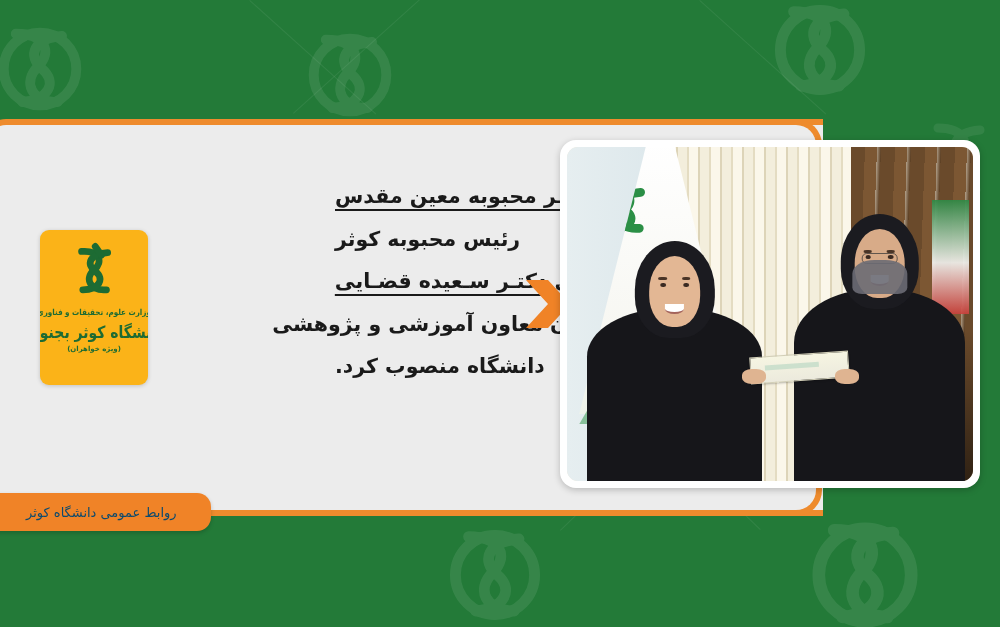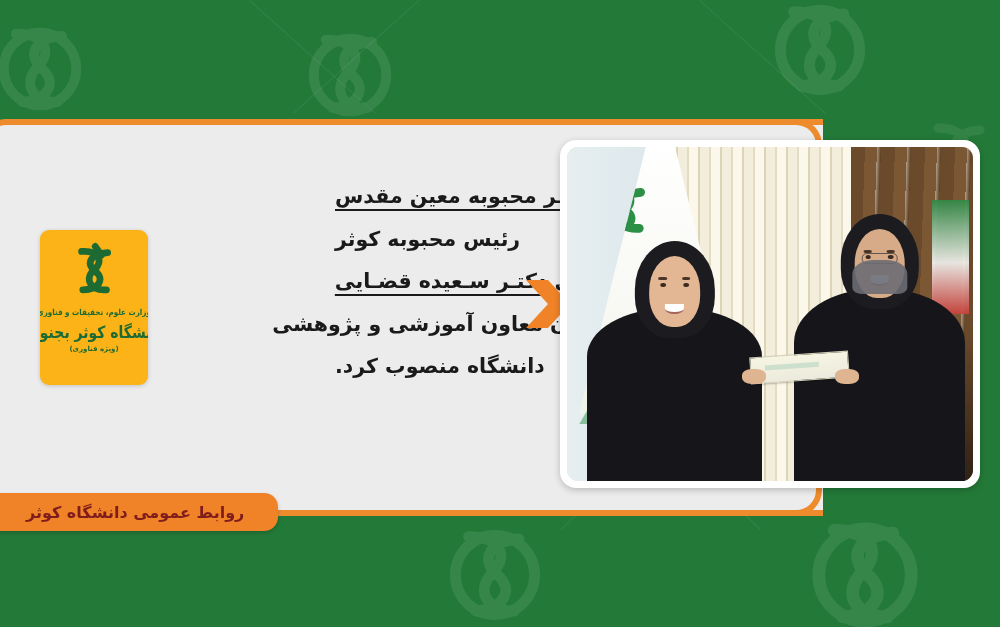--- a/index.html
+++ b/index.html
@@ -335,23 +335,23 @@
     height: 38px;
     padding: 0 34px 0 46px;
     background: #f08327;
     border-radius: 0 14px 14px 0;
     display: flex;
     align-items: center;
     justify-content: center;
     box-shadow: 0 2px 4px rgba(0,0,0,0.18);
   }
   .ribbon-text {
-    color: #7f1d1d;
-    font-size: 16px;
-    font-weight: bold;
+    color: #0c4a6e;
+    font-size: 13px;
+    font-weight: normal;
     white-space: nowrap;
     letter-spacing: 0.5px;
     direction: rtl;
   }
 </style>
 </head>
 <body>
 
 <div class="poster">
 
@@ -411,21 +411,21 @@
   <div class="panel-cap"></div>
 
   <div class="logo-badge">
     <svg class="logo-mark" viewBox="0 0 100 100" fill="none" stroke="#1d6b33" stroke-width="11" stroke-linecap="round" stroke-linejoin="round">
       <path d="M30 20 C58 18, 66 36, 50 50 C34 64, 44 84, 70 82"></path>
       <path d="M72 22 C44 24, 36 40, 52 52 C68 64, 58 82, 32 82"></path>
       <path d="M52 12 L62 26"></path>
     </svg>
     <div class="logo-line-ministry">وزارت علوم، تحقیقات و فناوری</div>
     <div class="logo-line-univ">دانشگاه کوثر بجنورد</div>
-    <div class="logo-line-sub">(ویژه فناوری)</div>
+    <div class="logo-line-sub">(ویژه خواهران)</div>
   </div>
 
   <div class="text-block">
     <div class="tline">
       <span class="ul">دکتـر محبوبه معین مقدس</span>
     </div>
     <div class="tline">رئیس محبوبه کوثر</div>
     <div class="tline">
       <span class="ul">طی حکـمی دکتـر سـعیده قضـایی</span>
     </div>

